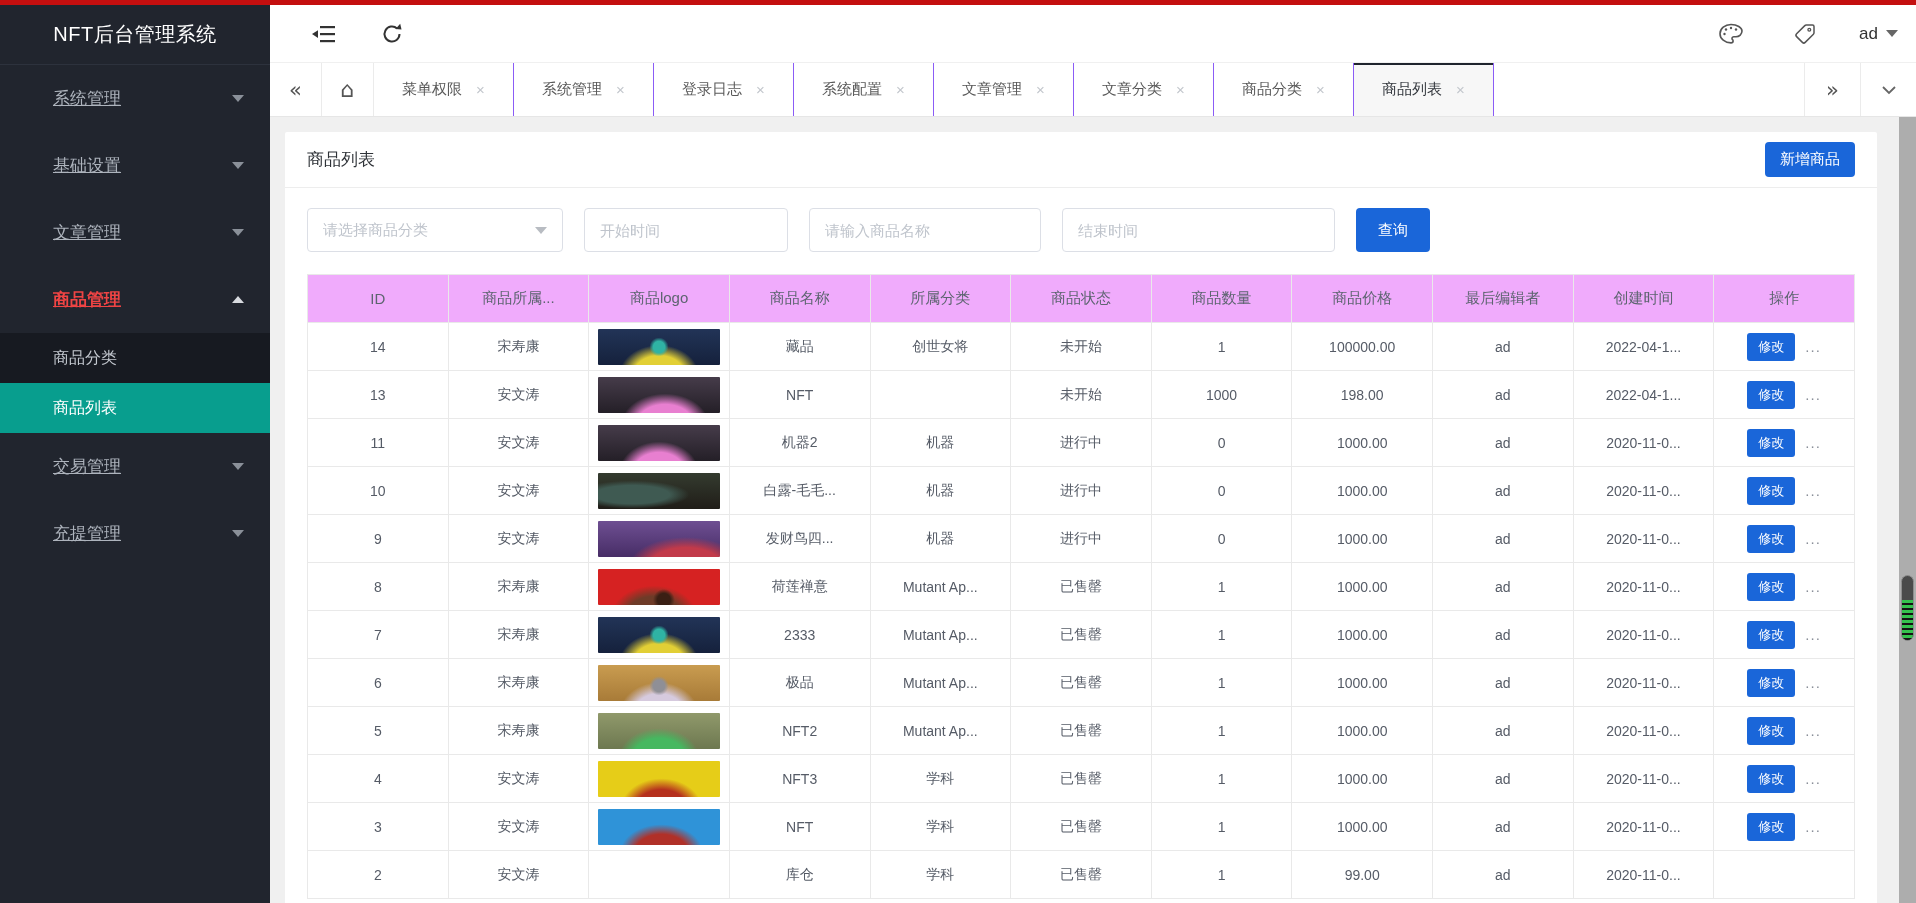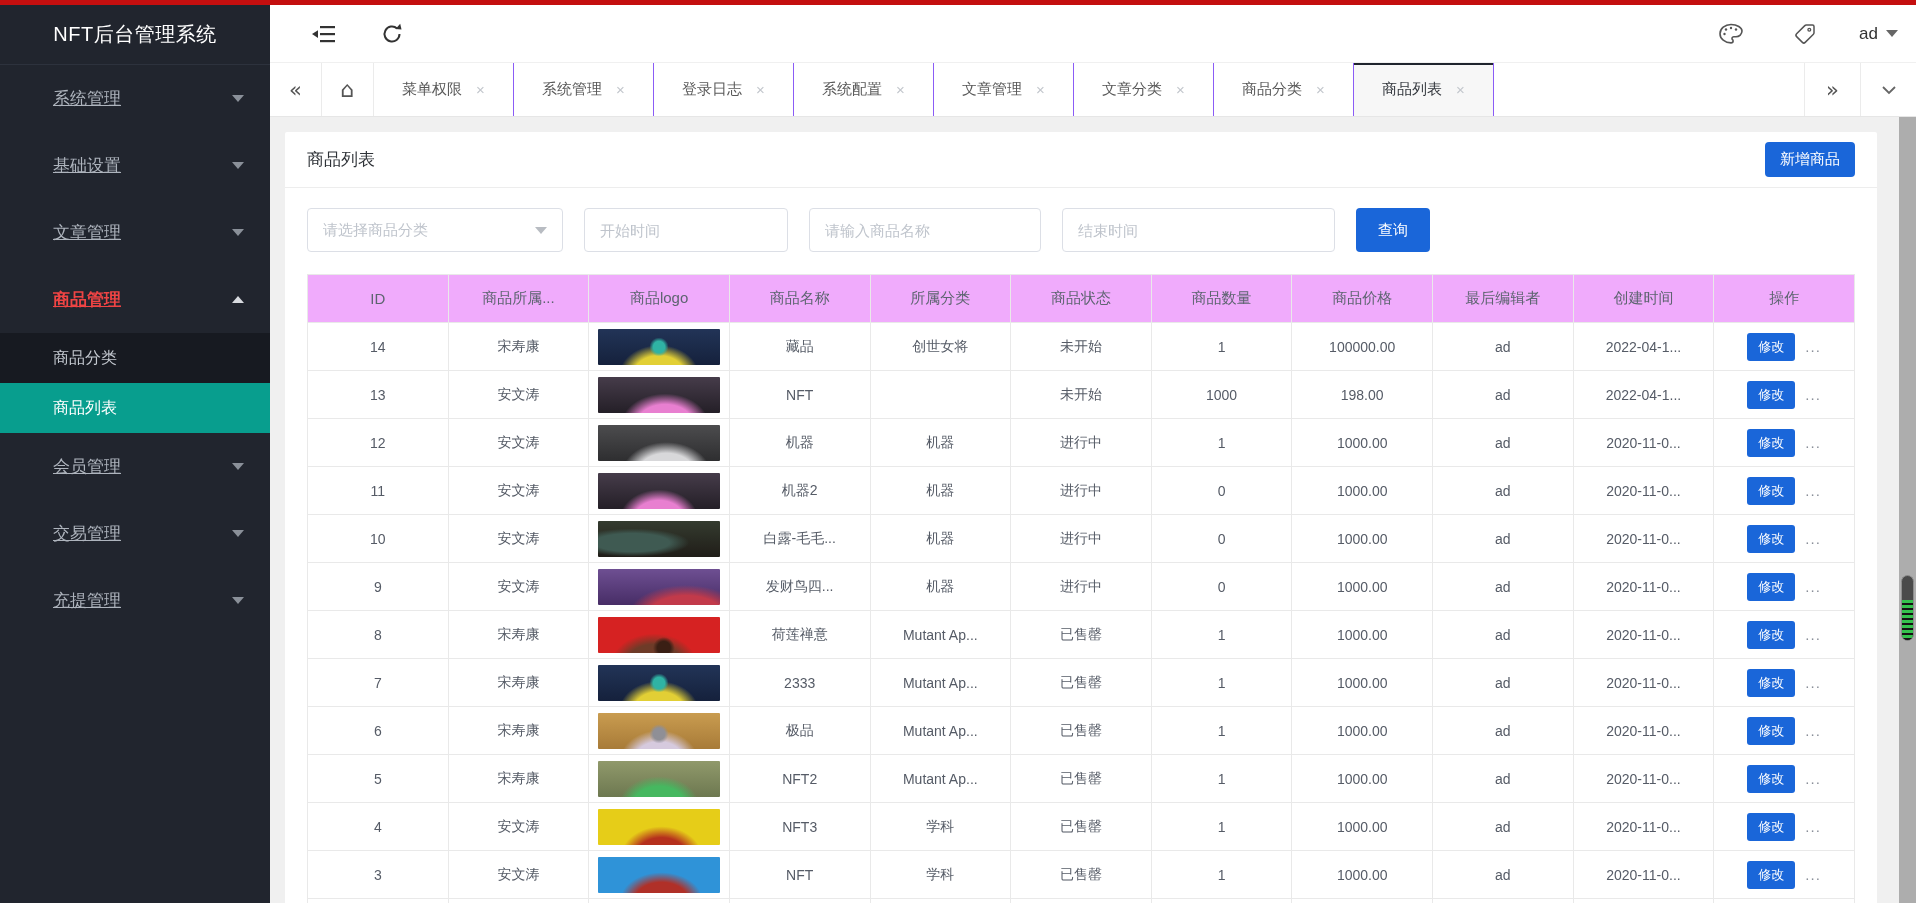--- a/index.html
+++ b/index.html
@@ -108,27 +108,20 @@
       <span class="caret up"></span>
     </div>
     <div class="submenu">
             <div class="sub-item">
     <span>商品分类</span>
   </div>
             <div class="sub-item active">
     <span>商品列表</span>
   </div>
           </div>
-  </div>
-        <div class="menu-block">
-    <div class="menu-item">
-      <span class="menu-label">会员管理</span>
-      <span class="caret"></span>
-    </div>
-    <div class="submenu"></div>
   </div>
         <div class="menu-block">
     <div class="menu-item">
       <span class="menu-label">交易管理</span>
       <span class="caret"></span>
     </div>
     <div class="submenu"></div>
   </div>
         <div class="menu-block">
     <div class="menu-item">
@@ -292,40 +285,20 @@
     <td>ad</td>
     <td>2022-04-1...</td>
     <td>
       <div class="op-cell-inner">
         <button class="btn-edit">修改</button>
         <span class="more-dots">...</span>
       </div>
     </td>
   </tr>
               <tr>
-    <td>12</td>
-    <td>安文涛</td>
-    <td>
-                  <div class="logo-img" style="background: radial-gradient(at 56% 136%, rgb(216, 216, 218) 0px, rgb(216, 216, 218) 30%, transparent 46%), linear-gradient(rgb(76, 76, 78), rgb(46, 46, 48));"></div>
-                </td>
-    <td>机器</td>
-    <td>机器</td>
-    <td>进行中</td>
-    <td>1</td>
-    <td>1000.00</td>
-    <td>ad</td>
-    <td>2020-11-0...</td>
-    <td>
-      <div class="op-cell-inner">
-        <button class="btn-edit">修改</button>
-        <span class="more-dots">...</span>
-      </div>
-    </td>
-  </tr>
-              <tr>
     <td>11</td>
     <td>安文涛</td>
     <td>
                   <div class="logo-img" style="background: radial-gradient(at 50% 132%, rgb(232, 127, 208) 0px, rgb(232, 127, 208) 30%, transparent 46%), linear-gradient(rgb(70, 60, 74), rgb(36, 31, 39));"></div>
                 </td>
     <td>机器2</td>
     <td>机器</td>
     <td>进行中</td>
     <td>0</td>
     <td>1000.00</td>

